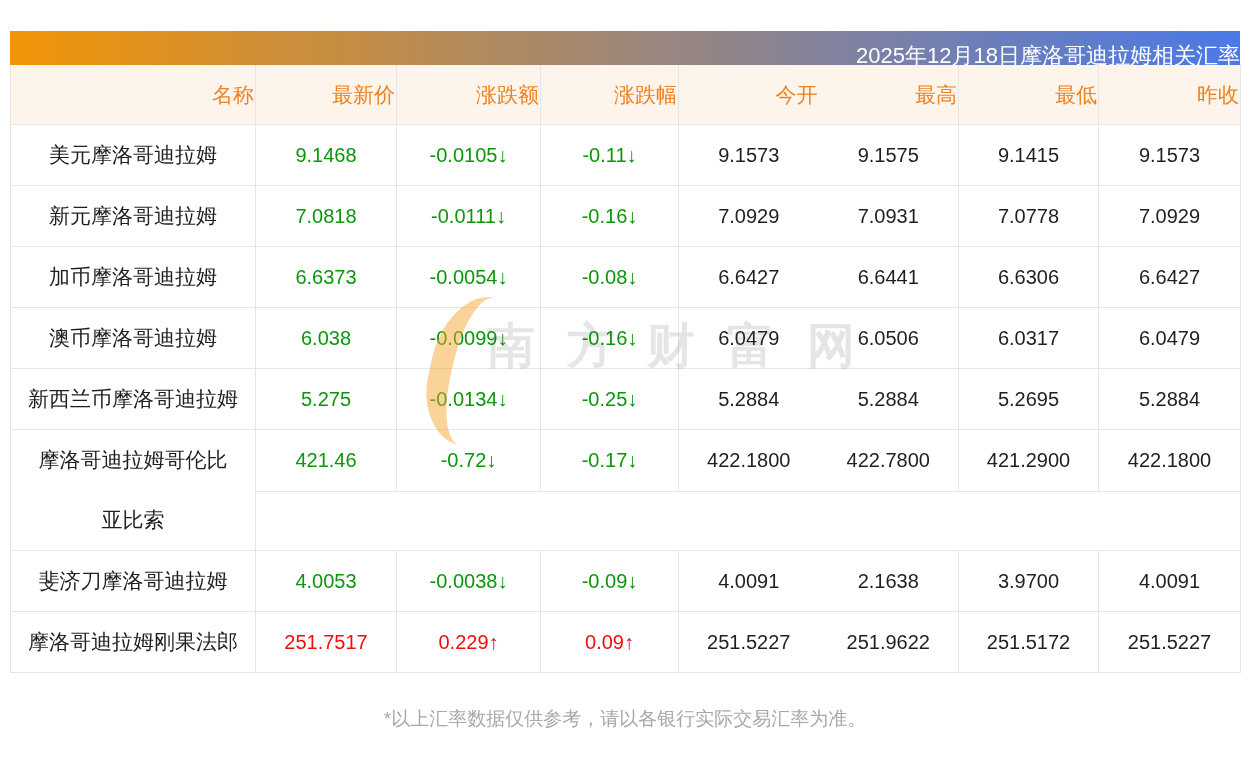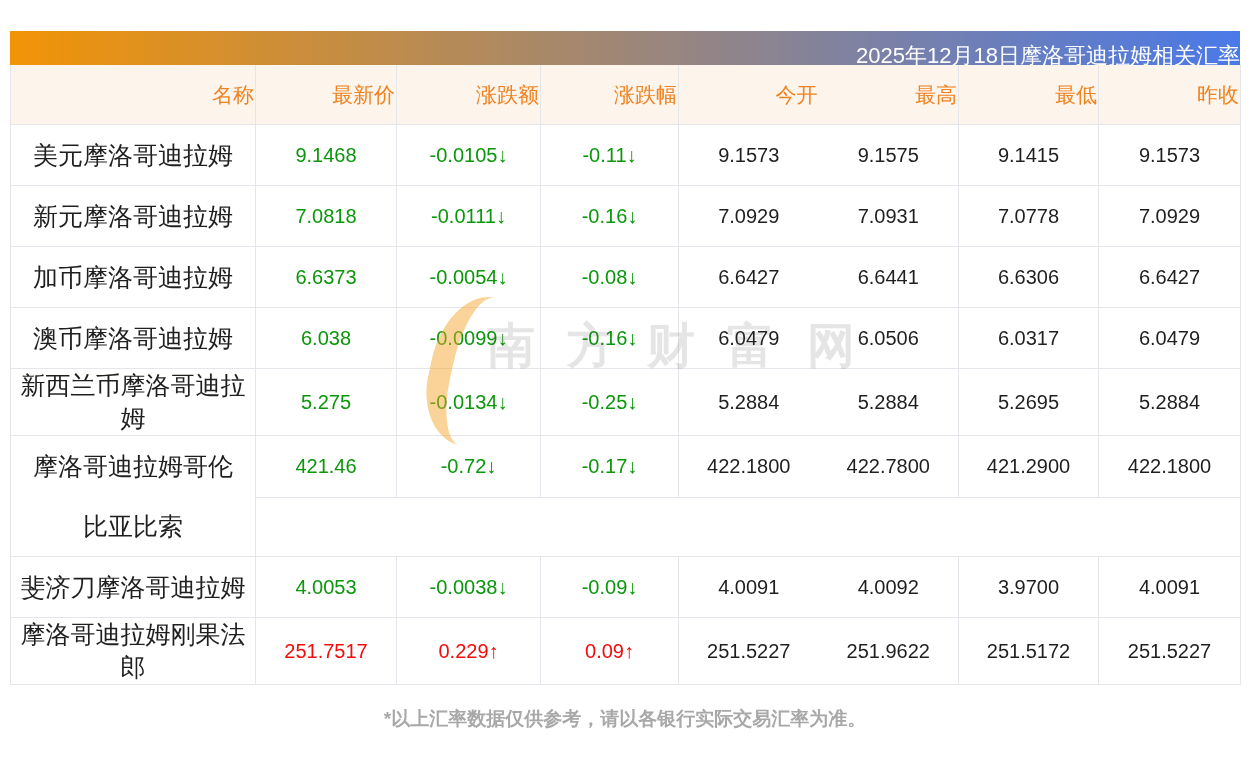--- a/index.html
+++ b/index.html
@@ -22,28 +22,28 @@
     height:57px;background:#fdf5ec;color:#ef8220;font-weight:normal;
     font-size:21px;border:1px solid #e5e6ec;border-top:none;
     text-align:right;
   }
   td{
     height:60px;text-align:center;font-size:20px;color:#1f1f1f;
     border:1px solid #e5e6ec;padding:0 4px;
   }
   th:nth-child(5),td.col-open{border-right:none;}
   th:nth-child(6),td.col-high{border-left:none;}
-  td.name-cell{font-size:25px;padding:0 5px;}
+  td.name-cell{font-size:21px;padding:0 5px;}
   td.tall-name{vertical-align:top;line-height:60px;padding:0 21px;text-align:center;}
   td.down{color:#0b970b;}
   td.up{color:#f20c0c;}
   tr.spacer-row td{height:58px;}
   .footer-note{
     position:absolute;left:0;top:706px;width:1250px;text-align:center;
-    color:#a8a8a8;font-size:19px;font-weight:bold;
+    color:#a8a8a8;font-size:19px;
   }
   .watermark{position:absolute;left:0;top:0;width:1250px;height:757px;pointer-events:none;}
   .wm-cn{
     position:absolute;left:487px;top:314px;font-size:48px;font-weight:bold;
     letter-spacing:32px;color:rgba(70,70,70,0.14);white-space:nowrap;
     font-family:"DejaVu Serif","Liberation Serif",serif;
   }
   .wm-en{
     position:absolute;left:438px;top:366px;font-size:58px;font-style:italic;
     letter-spacing:3px;color:rgba(246,166,58,0.40);white-space:nowrap;
@@ -147,21 +147,21 @@
         </tr>
         <tr class="spacer-row">
           <td colspan="7"></td>
         </tr>
         <tr>
           <td class="name-cell">斐济刀摩洛哥迪拉姆</td>
           <td class="down">4.0053</td>
           <td class="down">-0.0038↓</td>
           <td class="down">-0.09↓</td>
           <td class="col-open">4.0091</td>
-          <td class="col-high">4.0092</td>
+          <td class="col-high">2.1638</td>
           <td>3.9700</td>
           <td>4.0091</td>
         </tr>
         <tr>
           <td class="name-cell">摩洛哥迪拉姆刚果法郎</td>
           <td class="up">251.7517</td>
           <td class="up">0.229↑</td>
           <td class="up">0.09↑</td>
           <td class="col-open">251.5227</td>
           <td class="col-high">251.9622</td>

